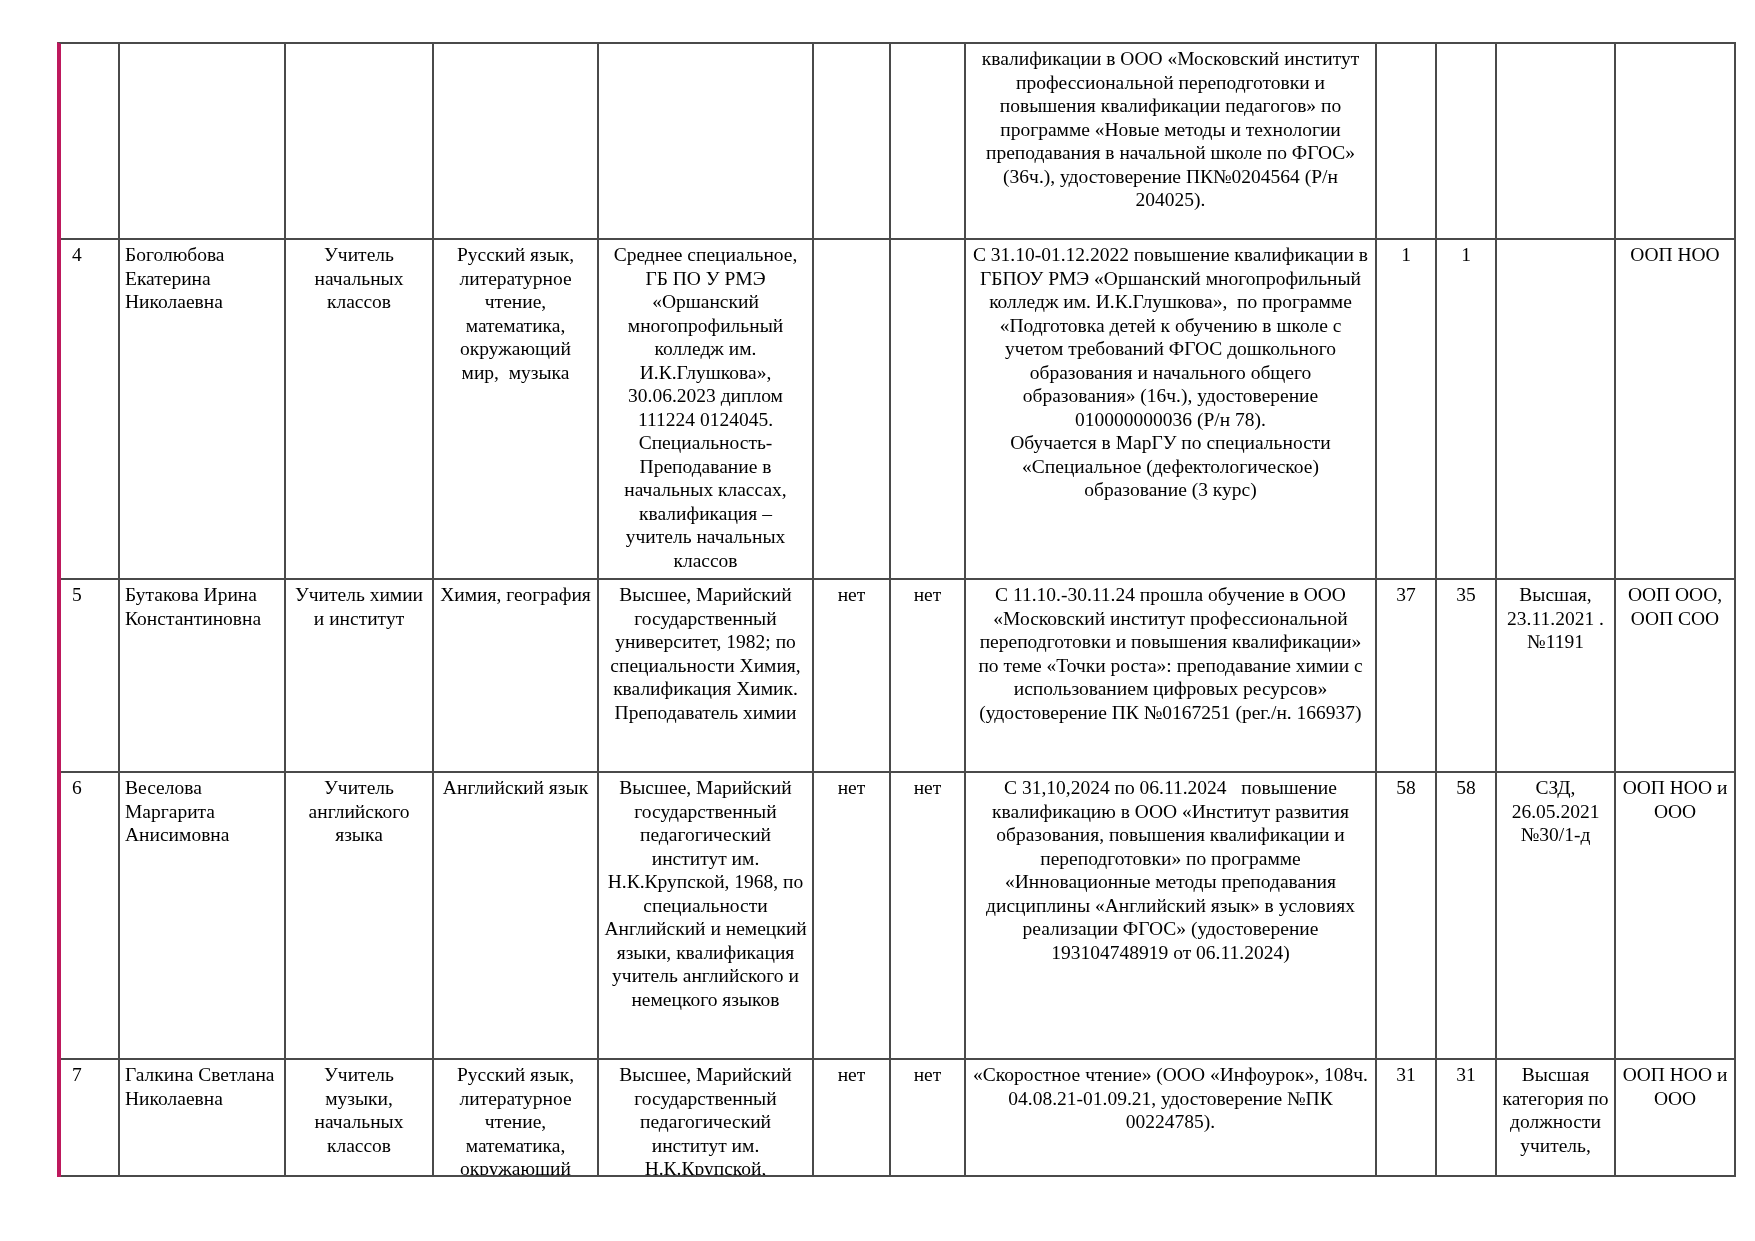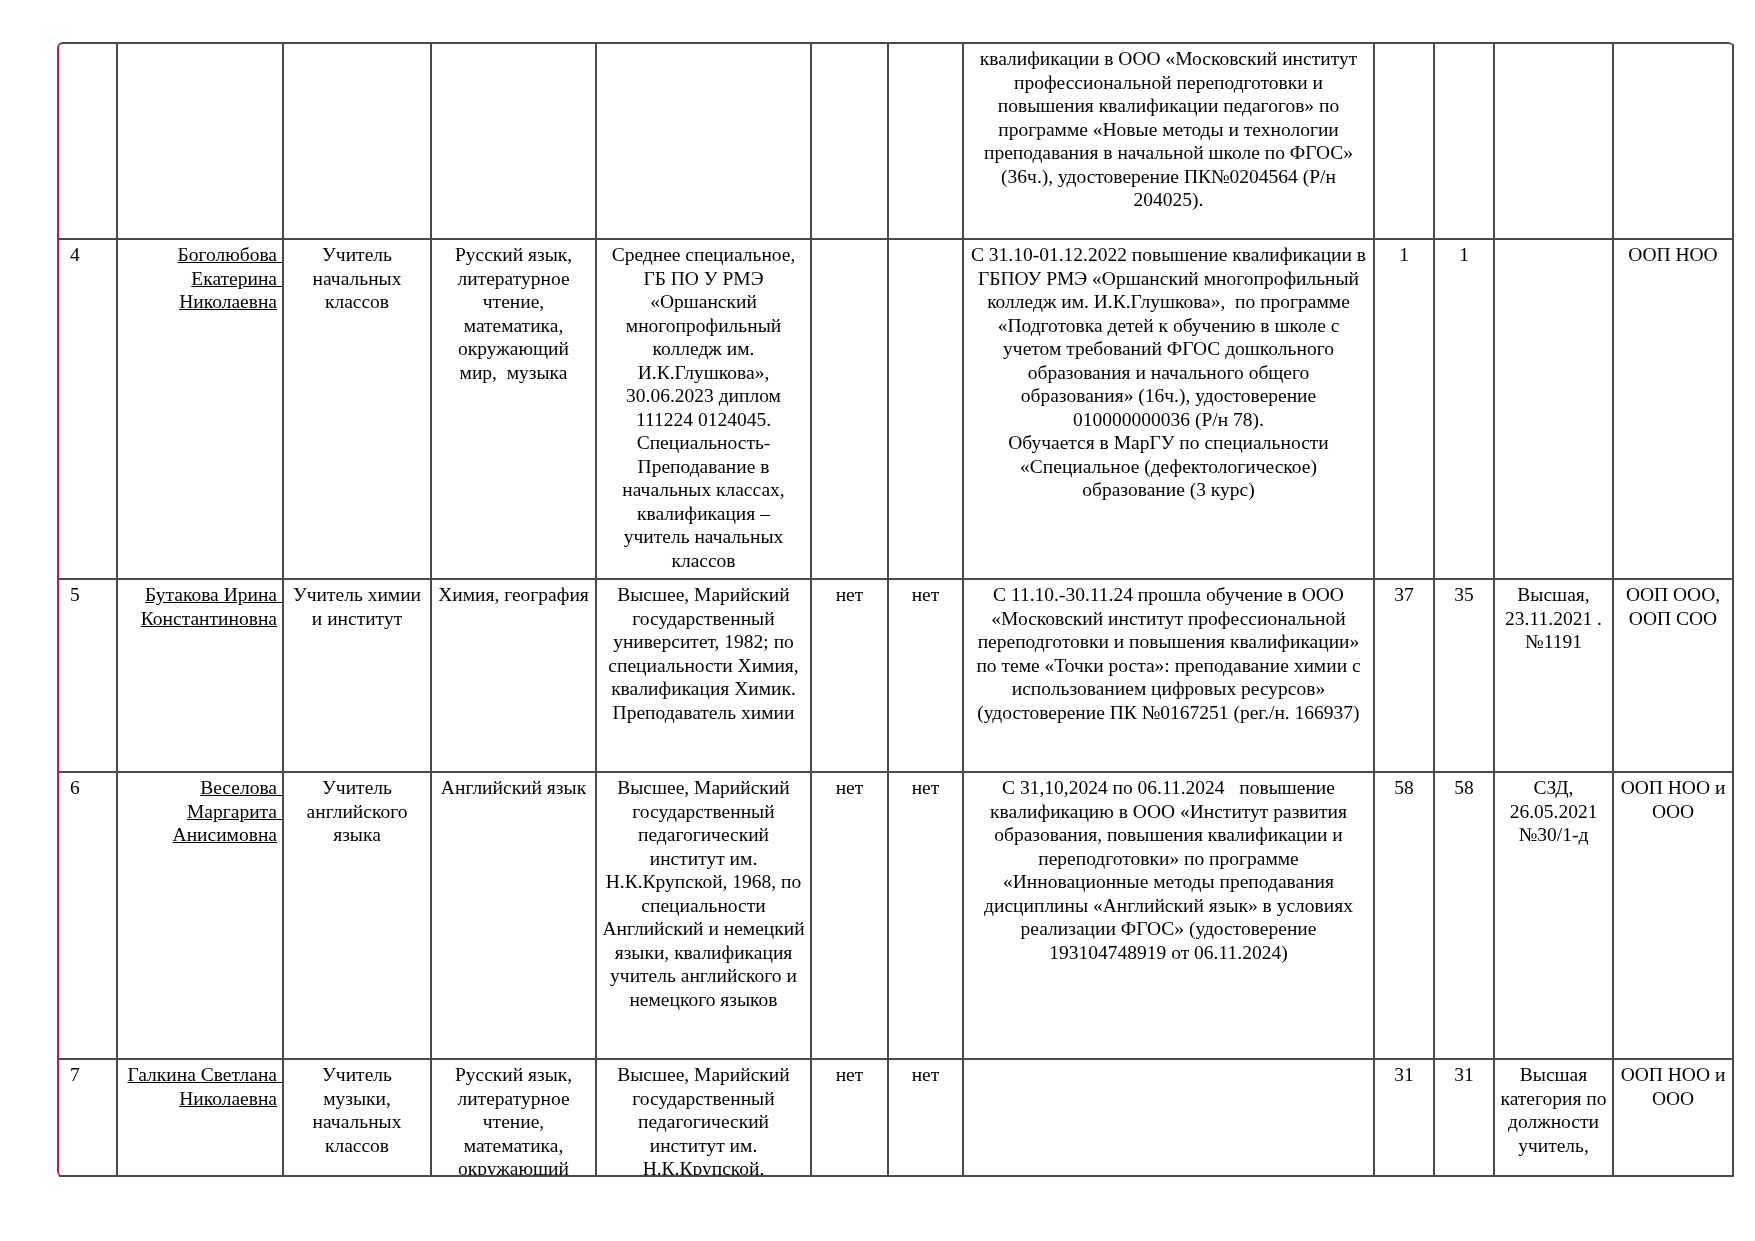--- a/index.html
+++ b/index.html
@@ -10,37 +10,36 @@
     font-family:"Liberation Serif","DejaVu Serif",serif;
     color:#000;
     overflow:hidden;
   }
   .tbl {
     position:absolute; left:57px; top:42px;
     display:grid;
     grid-template-columns:59px 166px 148px 165px 215px 77px 75px 411px 60px 60px 119px 120px;
     grid-template-rows:196px 340px 193px 287px 117px;
     border-top:2px solid #4a4a4a;
-    border-left:2px solid #be185d;
-    border-radius:6px;
+    border-left:4px solid #be185d;
   }
   .row { display:contents; }
   .cell {
     box-sizing:border-box;
     border-right:2px solid #4a4a4a;
     border-bottom:2px solid #4a4a4a;
     overflow:hidden;
     font-size:19.5px;
     line-height:23.5px;
     text-align:center;
     padding:3px 5px 2px 5px;
     white-space:pre-wrap;
   }
   .num { text-align:left; padding-left:11px; }
-  .fio { text-align:right; overflow-wrap:break-word;text-decoration:underline; }
+  .fio { text-align:left; overflow-wrap:break-word; }
   .it  { }
   .par { display:block; }
 </style>
 </head>
 <body>
 
 <div class="page">
   <div class="tbl">
 
     <div class="row">
@@ -104,21 +103,21 @@
     </div>
 
     <div class="row">
       <div class="cell num">7</div>
       <div class="cell fio">Галкина Светлана Николаевна</div>
       <div class="cell">Учитель музыки, начальных классов</div>
       <div class="cell">Русский язык, литературное чтение, математика, окружающий</div>
       <div class="cell"><span>Высшее, Марийский государственный педагогический институт им. Н.К.Крупской,</span><span class="it"></span><span></span><span class="it"></span><span></span></div>
       <div class="cell">нет</div>
       <div class="cell">нет</div>
-      <div class="cell"></div>
+      <div class="cell"><span class="par">«Скоростное чтение» (ООО «Инфоурок», 108ч. 04.08.21-01.09.21, удостоверение №ПК 00224785).</span></div>
       <div class="cell">31</div>
       <div class="cell">31</div>
       <div class="cell">Высшая категория по должности учитель,</div>
       <div class="cell">ООП НОО и ООО</div>
     </div>
 
   </div>
 </div>
 
 </body></html>

